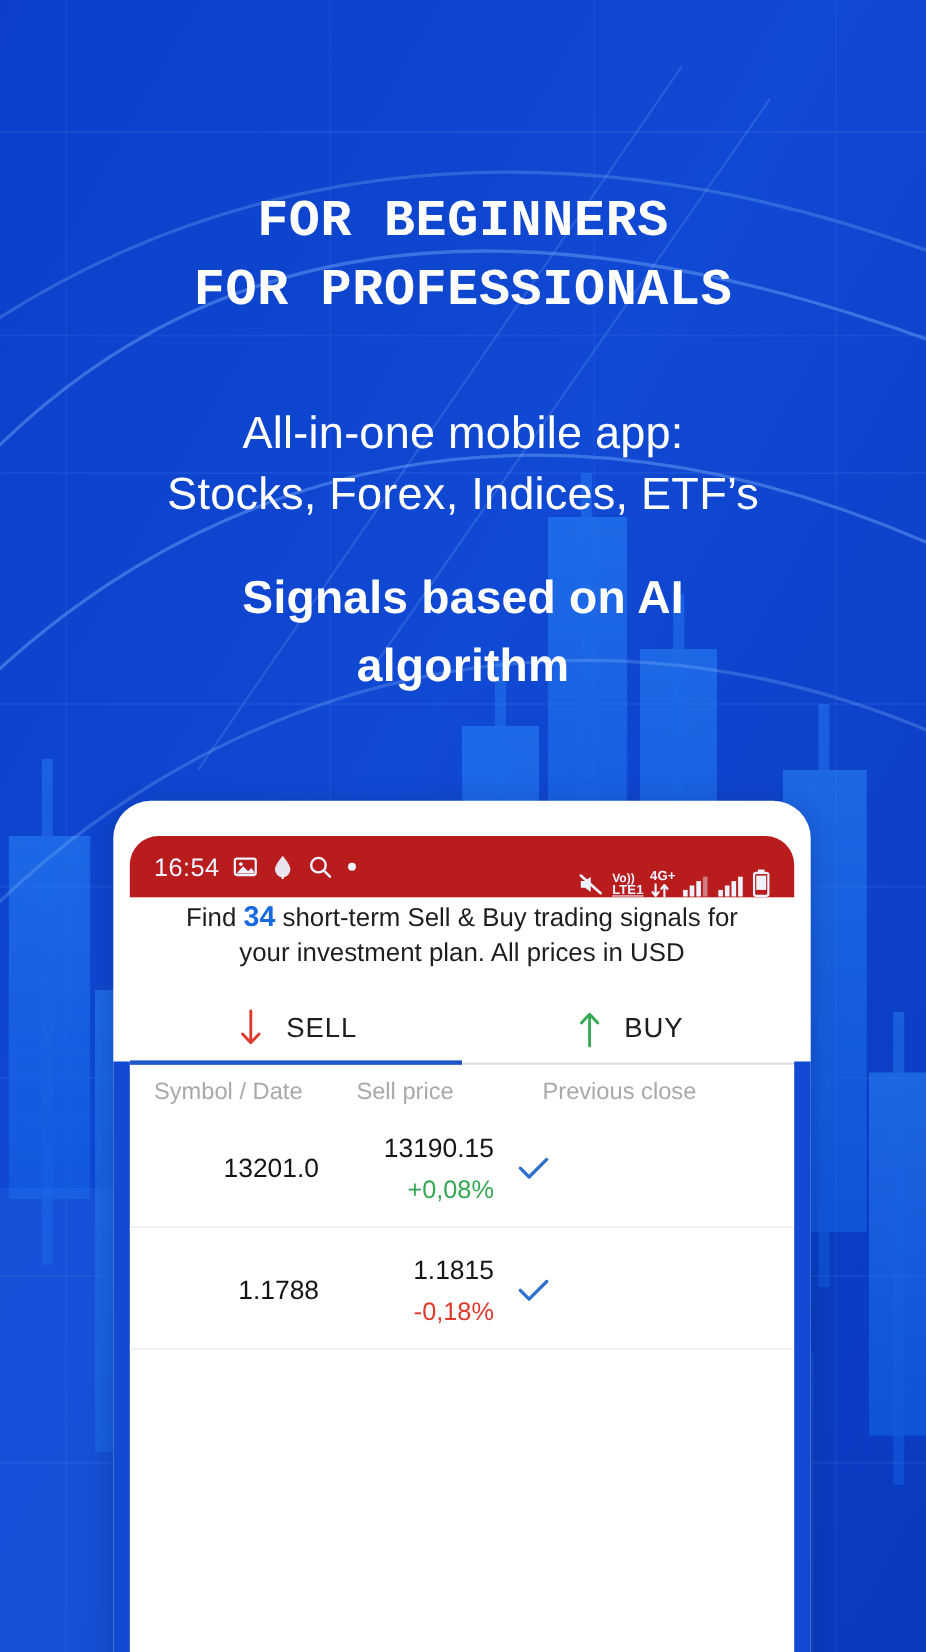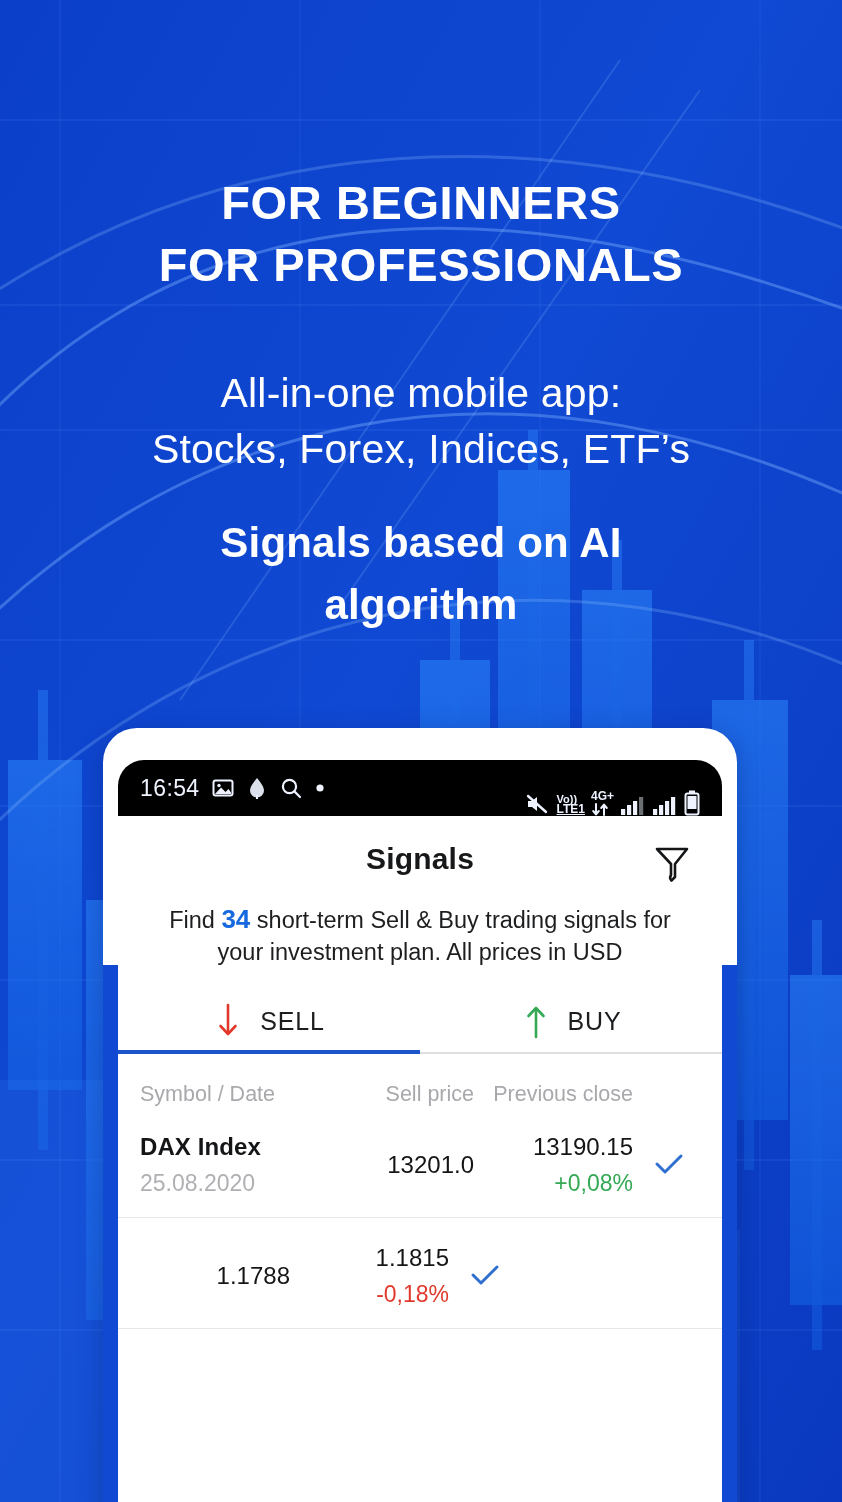--- a/index.html
+++ b/index.html
@@ -11,21 +11,21 @@
     position:relative;
   }
 
   
   #bg-layer { position:absolute; inset:0; overflow:hidden; }
   #bg-svg { position:absolute; inset:0; width:842px; height:1502px; display:block; }
 
   
   .promo { position:absolute; left:0; width:842px; text-align:center; color:#ffffff; z-index:5; }
 
-  #headline { top:172px; font-size:47px; font-weight:700; line-height:1.32; letter-spacing:0.6px; }
+  #headline { top:172px; font-size:47px; font-weight:700; line-height:1.32; letter-spacing:0.6px;font-family:Liberation Mono, monospace; }
   #subhead  { top:366px; font-size:41px; font-weight:400; line-height:1.36; letter-spacing:0.2px; }
   #tagline  { top:512px; font-size:42px; font-weight:700; line-height:1.48; letter-spacing:0.2px; }
 
   .promo .ln { display:block; }
 
   
   #phone-frame {
     position:absolute; left:103px; top:728px;
     width:634px; height:790px;
     background:#ffffff;
@@ -39,21 +39,21 @@
     background:#1149d2; z-index:11;
   }
   #phone-step-right {
     position:absolute; left:715px; top:965px; width:22px; height:553px;
     background:#1149d2; z-index:11;
   }
 
   #status-bar {
     position:absolute; left:118px; top:760px;
     width:604px; height:56px;
-    background:#000000;
+    background:#b91c1c;
     border-radius:26px 26px 0 0;
     z-index:12;
     display:flex; align-items:center;
     padding:0 22px;
     color:#eef3ff;
   }
   #status-left { display:flex; align-items:center; gap:11px; }
   #status-time { font-size:23px; font-weight:500; letter-spacing:.4px; }
   #status-right { margin-left:auto; display:flex; align-items:flex-end; gap:6px;margin-top:29px; }
 
@@ -93,24 +93,24 @@
   
   #tabs { display:flex; margin-top:22px; height:62px; }
   .tab { flex:1; display:flex; align-items:center; justify-content:center; gap:17px; position:relative; }
   .tab-label { font-size:25px; color:#1c1d1f; letter-spacing:.8px; }
   #tabs-rule { height:2px; background:#dedee0; display:flex; }
   #tabs-rule .seg { flex:1; height:2px; }
   #tabs-rule .seg.active { background:#1b55c9; height:4px; margin-top:-2px; }
 
   
   #table-head {
-    display:flex; padding:28px 22px 0 22px; font-size:21.5px; color:#a9a9ad;
+    display:flex; padding:12px 22px 0 22px; font-size:21.5px; color:#a9a9ad;
   }
   #th-symbol { flex:1; }
-  #th-sell { width:150px; text-align:right; }
+  #th-sell { width:150px; text-align:left; }
   #th-prev { width:164px; text-align:right; padding-right:5px; }
   #th-pad { width:62px; }
 
   .row {
     display:flex; align-items:center;
     padding:26px 22px 20px 22px;
     border-bottom:1px solid #e6e6e8;
     margin:0 0px;
   }
   .row .sym-col { flex:1; }
@@ -291,26 +291,20 @@
     <svg class="si" width="16" height="26" viewBox="0 0 16 26">
       <rect x="5" y="0.5" width="6" height="3" fill="#eef3ff"></rect>
       <rect x="1.5" y="3.5" width="13" height="21" rx="2" fill="none" stroke="#eef3ff" stroke-width="2"></rect>
       <rect x="3.5" y="6" width="9" height="13" fill="#eef3ff"></rect>
     </svg>
   </div>
 </div>
 
 <div id="screen">
 
-  <div id="app-header">
-    <span id="app-title">Signals</span>
-    <svg id="filter-icon" width="40" height="42" viewBox="0 0 40 42">
-      <path d="M5 5 H35 L23 20 V33 L19.5 36.5 Q17 34 19 31 V20 Z" fill="none" stroke="#141517" stroke-width="2.6" stroke-linejoin="round" stroke-linecap="round"></path>
-    </svg>
-  </div>
 
   <div id="intro"><span>Find </span><span class="count">34</span><span> short-term Sell &amp; Buy trading signals for your investment plan. All prices in USD</span></div>
 
 
   <div id="tabs">
     <div class="tab">
       <svg width="30" height="40" viewBox="0 0 30 40">
         <path d="M15 4 V32" stroke="#e0392c" stroke-width="2.6" stroke-linecap="round" fill="none"></path>
         <path d="M7.5 25 L15 33 L22.5 25" stroke="#e0392c" stroke-width="2.6" fill="none" stroke-linecap="round" stroke-linejoin="round"></path>
       </svg>
@@ -330,24 +324,20 @@
   </div>
 
   <div id="table-head">
     <span id="th-symbol">Symbol / Date</span>
     <span id="th-sell">Sell price</span>
     <span id="th-prev">Previous close</span>
     <span id="th-pad"></span>
   </div>
 
   <div class="row">
-    <div class="sym-col">
-      <div class="sym">DAX Index</div>
-      <div class="date">25.08.2020</div>
-    </div>
     <div class="price-col">
       <div class="price">13201.0</div>
     </div>
     <div class="prev-col">
       <div class="price">13190.15</div>
       <div class="pct up">+0,08%</div>
     </div>
     <div class="check-col">
       <svg width="34" height="34" viewBox="0 0 34 34">
         <path d="M5 16 L13 24 L29 8" fill="none" stroke="#2f6fd0" stroke-width="3" stroke-linecap="round" stroke-linejoin="round"></path>

